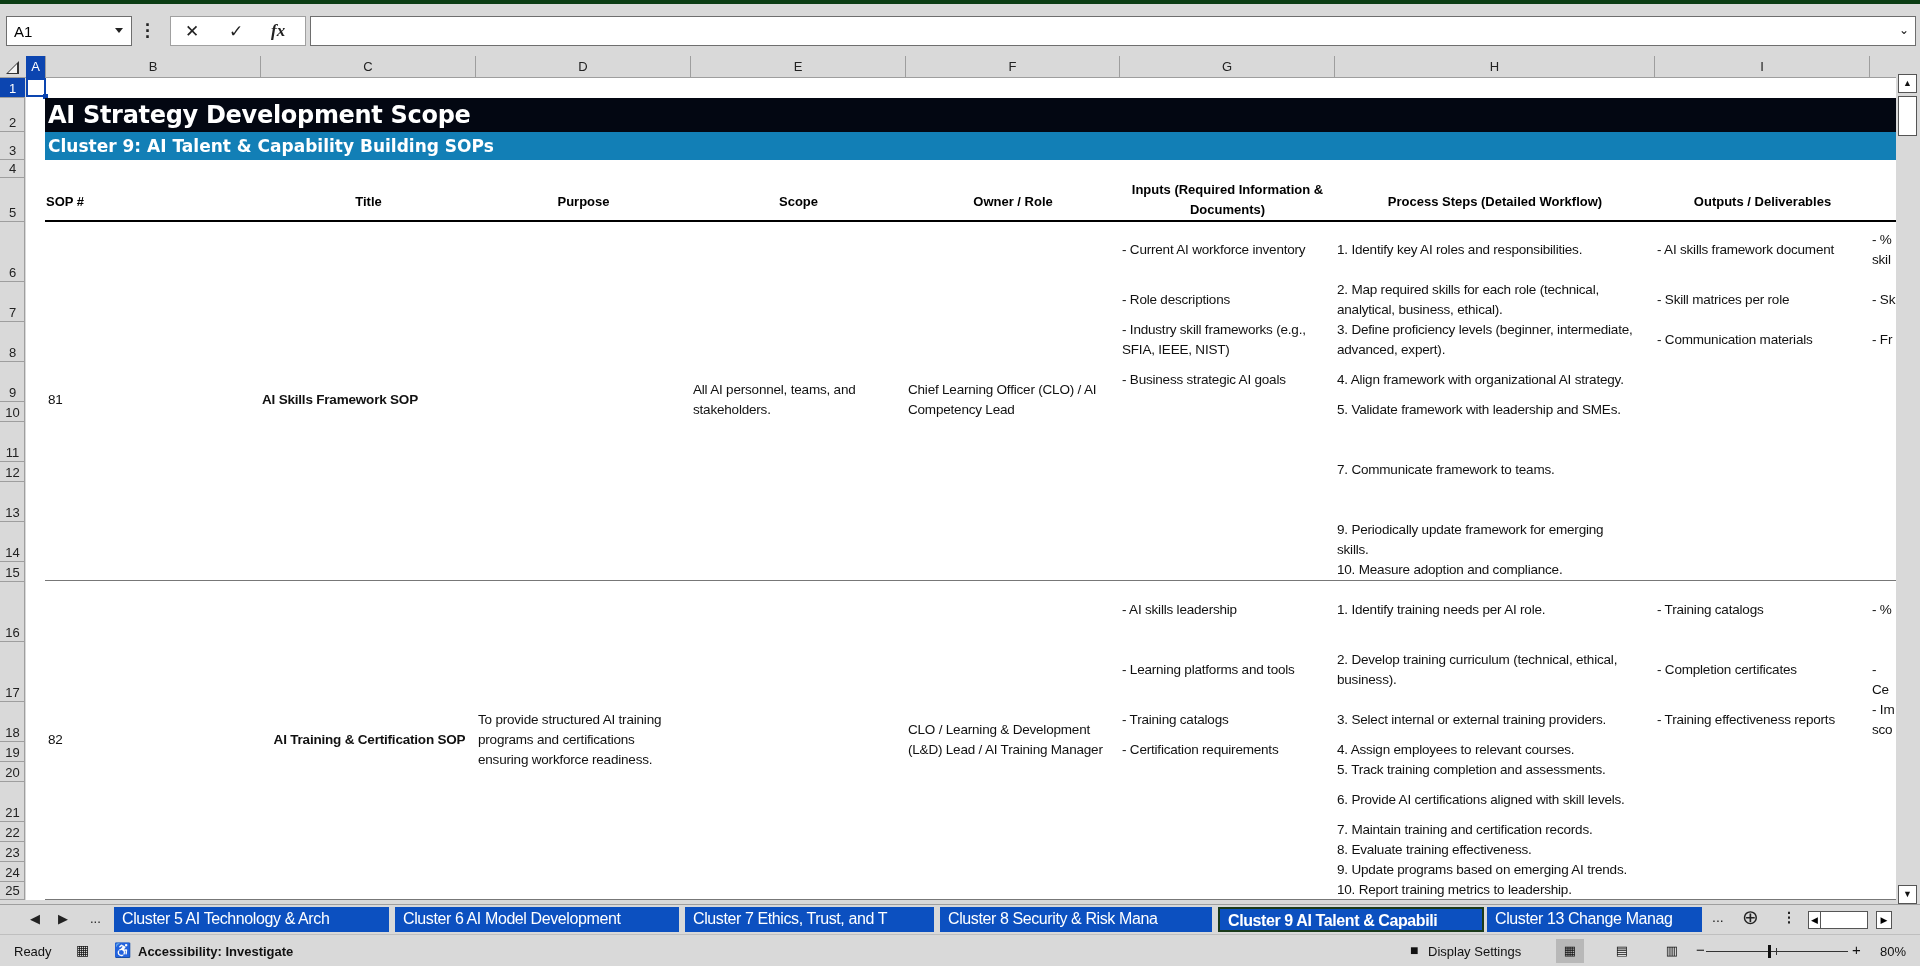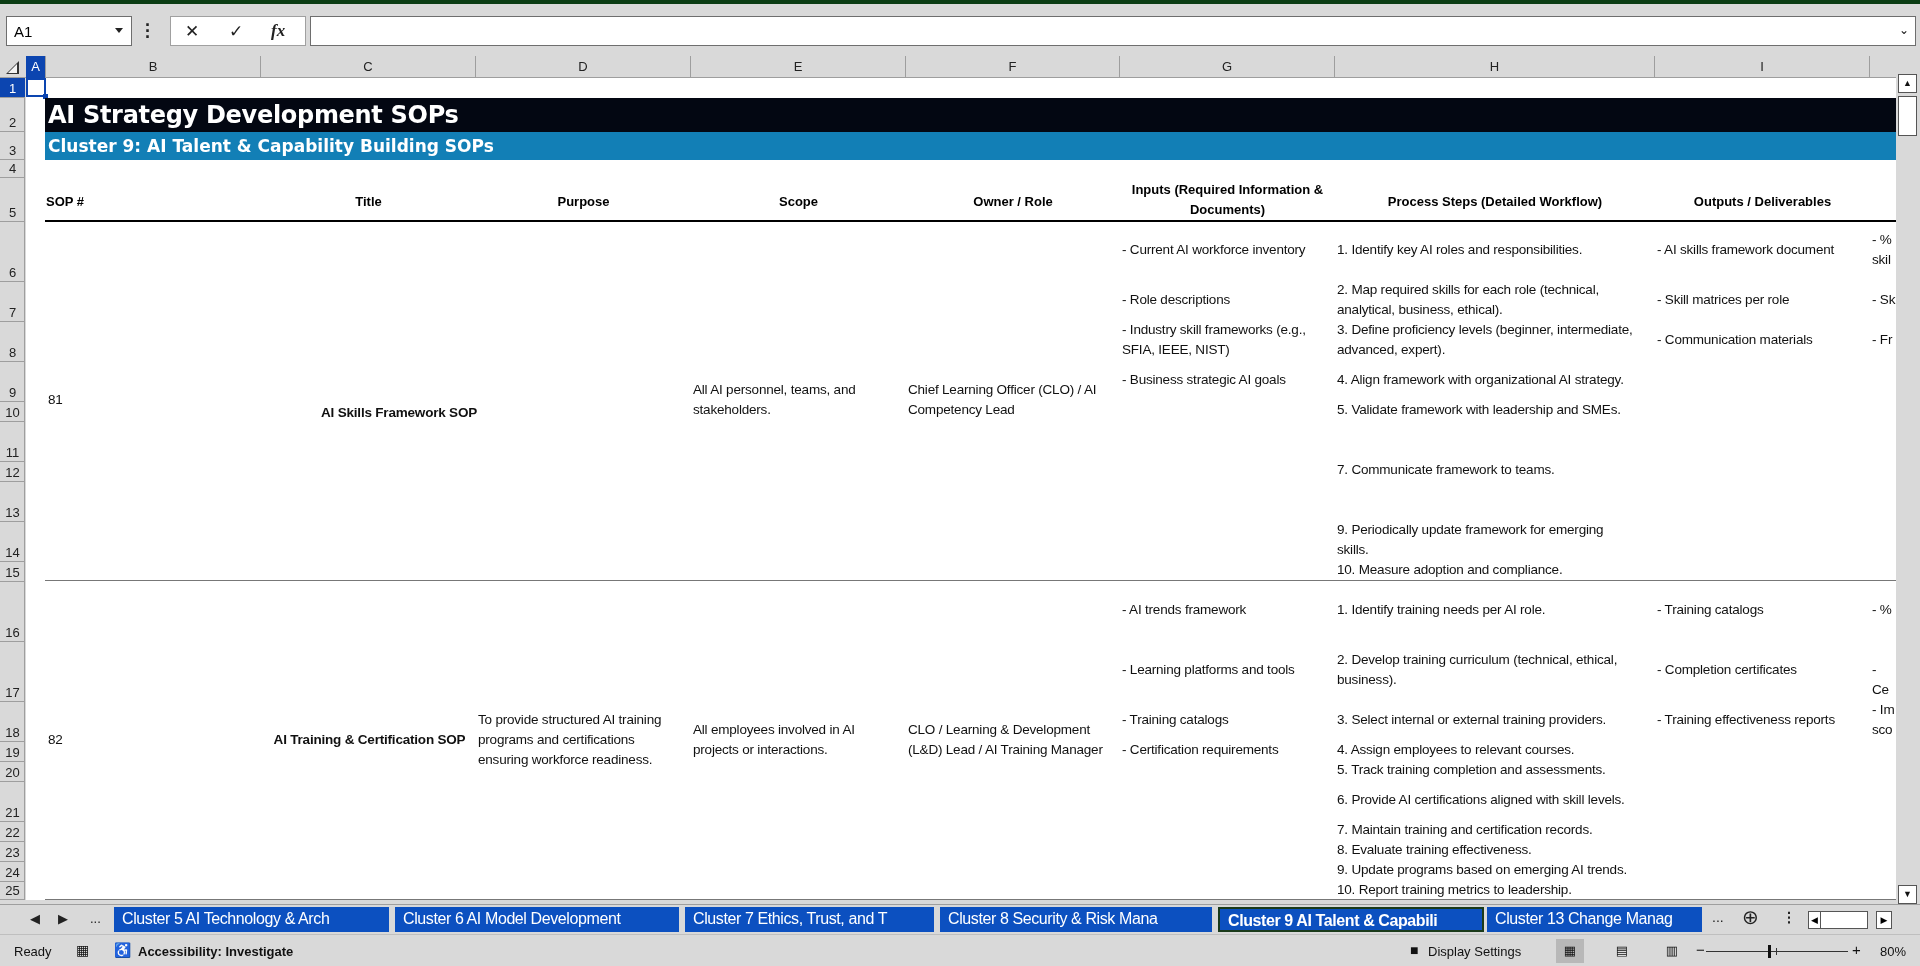--- a/index.html
+++ b/index.html
@@ -116,35 +116,35 @@
   <div class="r" style="top:684px;height:20px">20</div>
   <div class="r" style="top:704px;height:40px">21</div>
   <div class="r" style="top:744px;height:20px">22</div>
   <div class="r" style="top:764px;height:20px">23</div>
   <div class="r" style="top:784px;height:20px">24</div>
   <div class="r" style="top:804px;height:18px">25</div>
 </div>
 
 <div class="grid">
   <div class="activecell"></div>
-  <div class="title-band">AI Strategy Development SOPs</div>
+  <div class="title-band">AI Strategy Development Scope</div>
   <div class="sub-band">Cluster 9: AI Talent &amp; Capability Building SOPs</div>
 
   <div class="hdr" style="left:20px;width:60px;top:114px;text-align:left">SOP #</div>
   <div class="hdr" style="left:235px;width:215px;top:114px">Title</div>
   <div class="hdr" style="left:450px;width:215px;top:114px">Purpose</div>
   <div class="hdr" style="left:665px;width:215px;top:114px">Scope</div>
   <div class="hdr" style="left:880px;width:214px;top:114px">Owner / Role</div>
   <div class="hdr" style="left:1094px;width:215px;top:102px">Inputs (Required Information &amp; Documents)</div>
   <div class="hdr" style="left:1309px;width:320px;top:114px">Process Steps (Detailed Workflow)</div>
   <div class="hdr" style="left:1629px;width:215px;top:114px">Outputs / Deliverables</div>
   <div class="hdrline"></div>
 
   <div class="cell" style="left:22px;top:312px">81</div>
-  <div class="cell bold" style="left:236px;top:325px;width:215px;text-align:right">AI Skills Framework SOP</div>
+  <div class="cell bold" style="left:236px;top:312px;width:215px;text-align:left">AI Skills Framework SOP</div>
   <div class="cell" style="left:667px;top:302px;width:200px">All AI personnel, teams, and stakeholders.</div>
   <div class="cell" style="left:882px;top:302px;width:205px">Chief Learning Officer (CLO) / AI Competency Lead</div>
   <div class="cell" style="left:1096px;top:162px;width:210px">- Current AI workforce inventory</div>
   <div class="cell" style="left:1096px;top:212px;width:210px">- Role descriptions</div>
   <div class="cell" style="left:1096px;top:242px;width:210px">- Industry skill frameworks (e.g., SFIA, IEEE, NIST)</div>
   <div class="cell" style="left:1096px;top:292px;width:210px">- Business strategic AI goals</div>
   <div class="cell" style="left:1311px;top:162px;width:318px">1. Identify key AI roles and responsibilities.</div>
   <div class="cell" style="left:1311px;top:202px;width:318px">2. Map required skills for each role (technical, analytical, business, ethical).</div>
   <div class="cell" style="left:1311px;top:242px;width:318px">3. Define proficiency levels (beginner, intermediate, advanced, expert).</div>
   <div class="cell" style="left:1311px;top:292px;width:318px">4. Align framework with organizational AI strategy.</div>
@@ -158,23 +158,22 @@
   <div class="cell" style="left:1846px;top:152px">- %</div>
   <div class="cell" style="left:1846px;top:172px">skil</div>
   <div class="cell" style="left:1846px;top:212px">- Sk</div>
   <div class="cell" style="left:1846px;top:252px">- Fr</div>
 
   <div class="sepline" style="top:502px"></div>
 
   <div class="cell" style="left:22px;top:652px">82</div>
   <div class="cell bold" style="left:236px;top:652px;width:215px;text-align:center">AI Training &amp; Certification SOP</div>
   <div class="cell" style="left:452px;top:632px;width:210px">To provide structured AI training programs and certifications ensuring workforce readiness.</div>
-  <div class="cell" style="left:667px;top:642px;width:195px">All employees involved in AI projects or interactions.</div>
   <div class="cell" style="left:882px;top:642px;width:210px">CLO / Learning &amp; Development (L&amp;D) Lead / AI Training Manager</div>
-  <div class="cell" style="left:1096px;top:522px;width:210px">- AI trends framework</div>
+  <div class="cell" style="left:1096px;top:522px;width:210px">- AI skills leadership</div>
   <div class="cell" style="left:1096px;top:582px;width:210px">- Learning platforms and tools</div>
   <div class="cell" style="left:1096px;top:632px;width:210px">- Training catalogs</div>
   <div class="cell" style="left:1096px;top:662px;width:210px">- Certification requirements</div>
   <div class="cell" style="left:1311px;top:522px;width:318px">1. Identify training needs per AI role.</div>
   <div class="cell" style="left:1311px;top:572px;width:318px">2. Develop training curriculum (technical, ethical, business).</div>
   <div class="cell" style="left:1311px;top:632px;width:318px">3. Select internal or external training providers.</div>
   <div class="cell" style="left:1311px;top:662px;width:318px">4. Assign employees to relevant courses.</div>
   <div class="cell" style="left:1311px;top:682px;width:318px">5. Track training completion and assessments.</div>
   <div class="cell" style="left:1311px;top:712px;width:318px">6. Provide AI certifications aligned with skill levels.</div>
   <div class="cell" style="left:1311px;top:742px;width:318px">7. Maintain training and certification records.</div>

